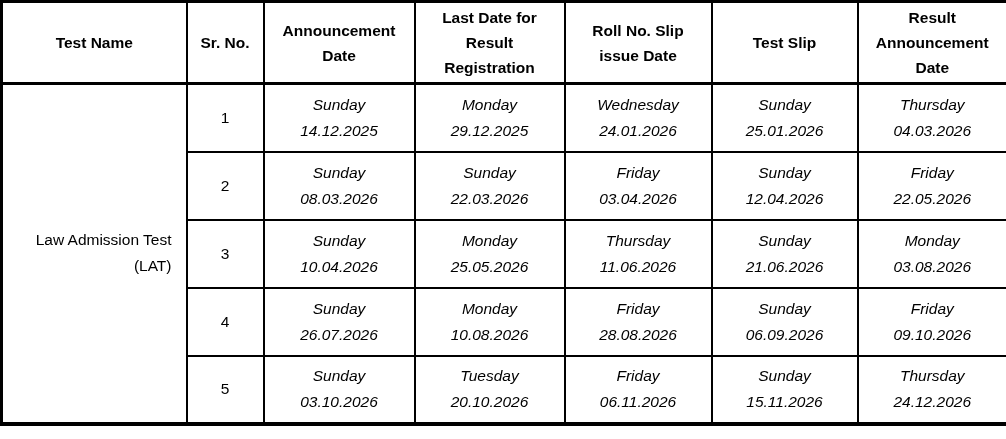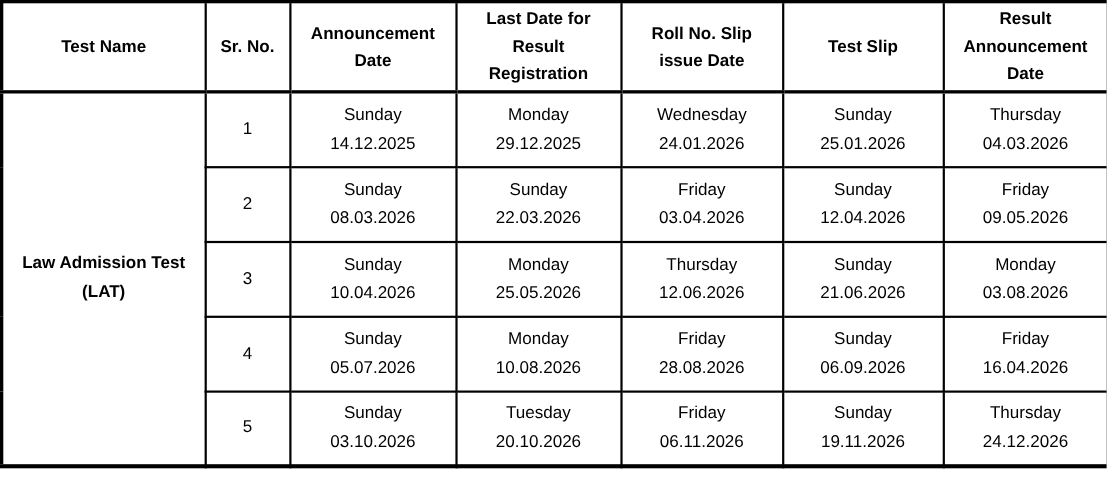--- a/index.html
+++ b/index.html
@@ -37,25 +37,27 @@
   }
   .schedule tbody tr {
     height: 68px;
   }
   .schedule tbody td {
     font-size: 15.5px;
     line-height: 26px;
     font-weight: normal;
   }
   .schedule td.test-name-cell {
-    font-weight: bold;
+    font-weight: normal;
     padding: 2px 14px;
+    text-align: right;
   }
   .day-line, .date-line {
     display: block;
+    font-style: italic;
   }
 </style>
 </head>
 <body>
 
 <table class="schedule">
   <colgroup>
     <col style="width:185px">
     <col style="width:77px">
     <col style="width:151px">
@@ -113,86 +115,86 @@
       <td>
         <span class="day-line">Friday</span>
         <span class="date-line">03.04.2026</span>
       </td>
       <td>
         <span class="day-line">Sunday</span>
         <span class="date-line">12.04.2026</span>
       </td>
       <td>
         <span class="day-line">Friday</span>
-        <span class="date-line">09.05.2026</span>
+        <span class="date-line">22.05.2026</span>
       </td>
     </tr>
     <tr>
       <td>3</td>
       <td>
         <span class="day-line">Sunday</span>
         <span class="date-line">10.04.2026</span>
       </td>
       <td>
         <span class="day-line">Monday</span>
         <span class="date-line">25.05.2026</span>
       </td>
       <td>
         <span class="day-line">Thursday</span>
-        <span class="date-line">12.06.2026</span>
+        <span class="date-line">11.06.2026</span>
       </td>
       <td>
         <span class="day-line">Sunday</span>
         <span class="date-line">21.06.2026</span>
       </td>
       <td>
         <span class="day-line">Monday</span>
         <span class="date-line">03.08.2026</span>
       </td>
     </tr>
     <tr>
       <td>4</td>
       <td>
         <span class="day-line">Sunday</span>
-        <span class="date-line">05.07.2026</span>
+        <span class="date-line">26.07.2026</span>
       </td>
       <td>
         <span class="day-line">Monday</span>
         <span class="date-line">10.08.2026</span>
       </td>
       <td>
         <span class="day-line">Friday</span>
         <span class="date-line">28.08.2026</span>
       </td>
       <td>
         <span class="day-line">Sunday</span>
         <span class="date-line">06.09.2026</span>
       </td>
       <td>
         <span class="day-line">Friday</span>
-        <span class="date-line">16.04.2026</span>
+        <span class="date-line">09.10.2026</span>
       </td>
     </tr>
     <tr>
       <td>5</td>
       <td>
         <span class="day-line">Sunday</span>
         <span class="date-line">03.10.2026</span>
       </td>
       <td>
         <span class="day-line">Tuesday</span>
         <span class="date-line">20.10.2026</span>
       </td>
       <td>
         <span class="day-line">Friday</span>
         <span class="date-line">06.11.2026</span>
       </td>
       <td>
         <span class="day-line">Sunday</span>
-        <span class="date-line">19.11.2026</span>
+        <span class="date-line">15.11.2026</span>
       </td>
       <td>
         <span class="day-line">Thursday</span>
         <span class="date-line">24.12.2026</span>
       </td>
     </tr>
   </tbody>
 </table>
 
 </body></html>

